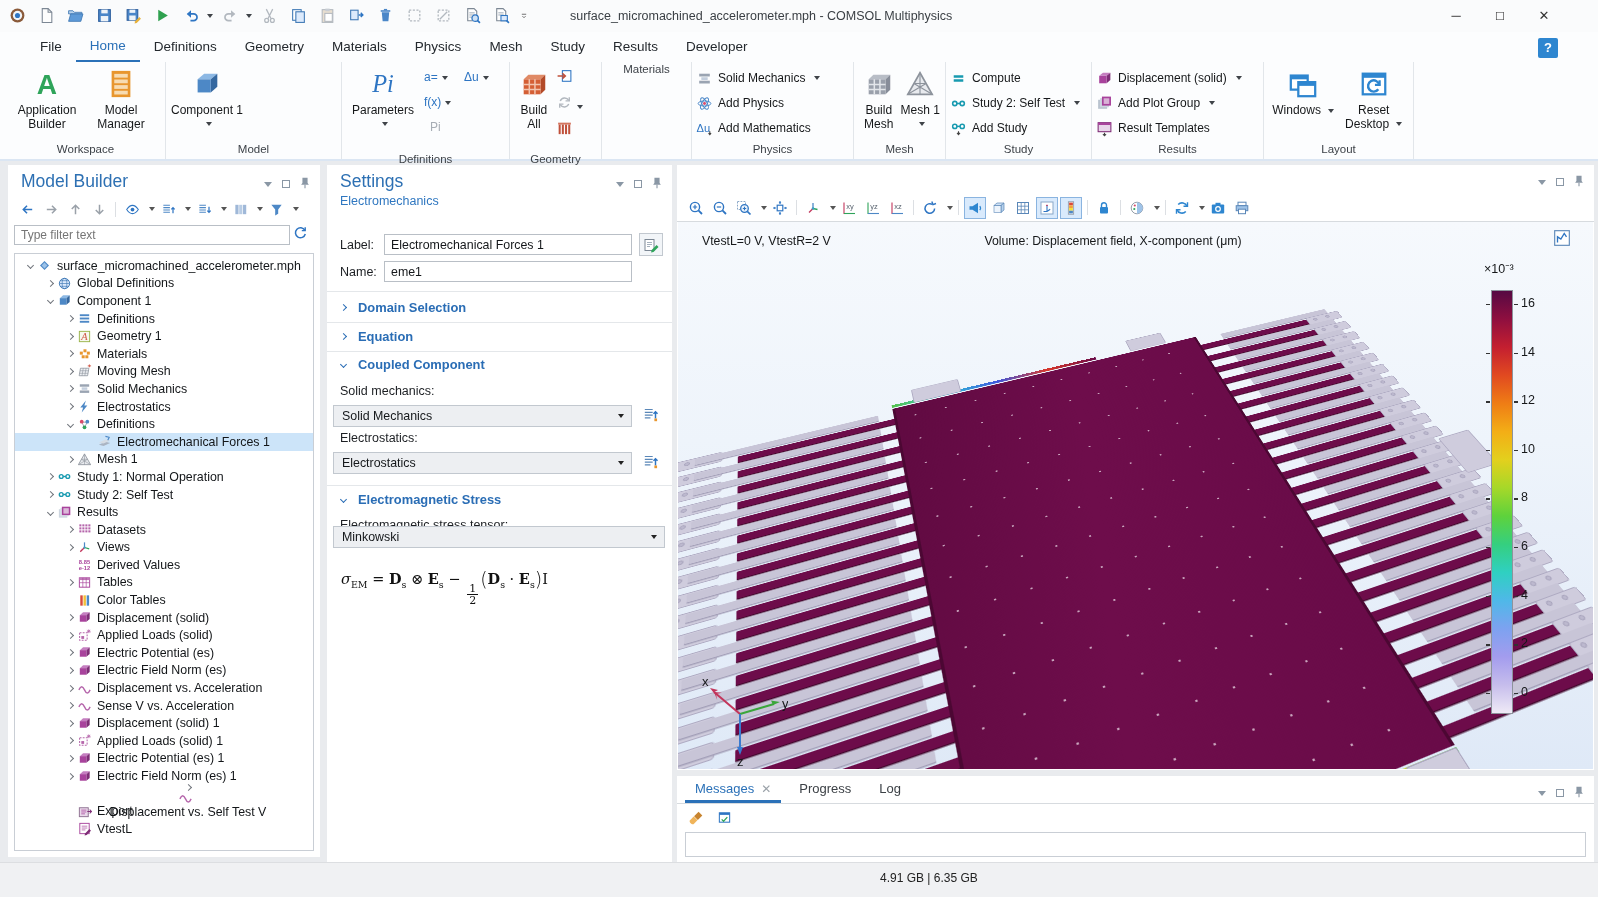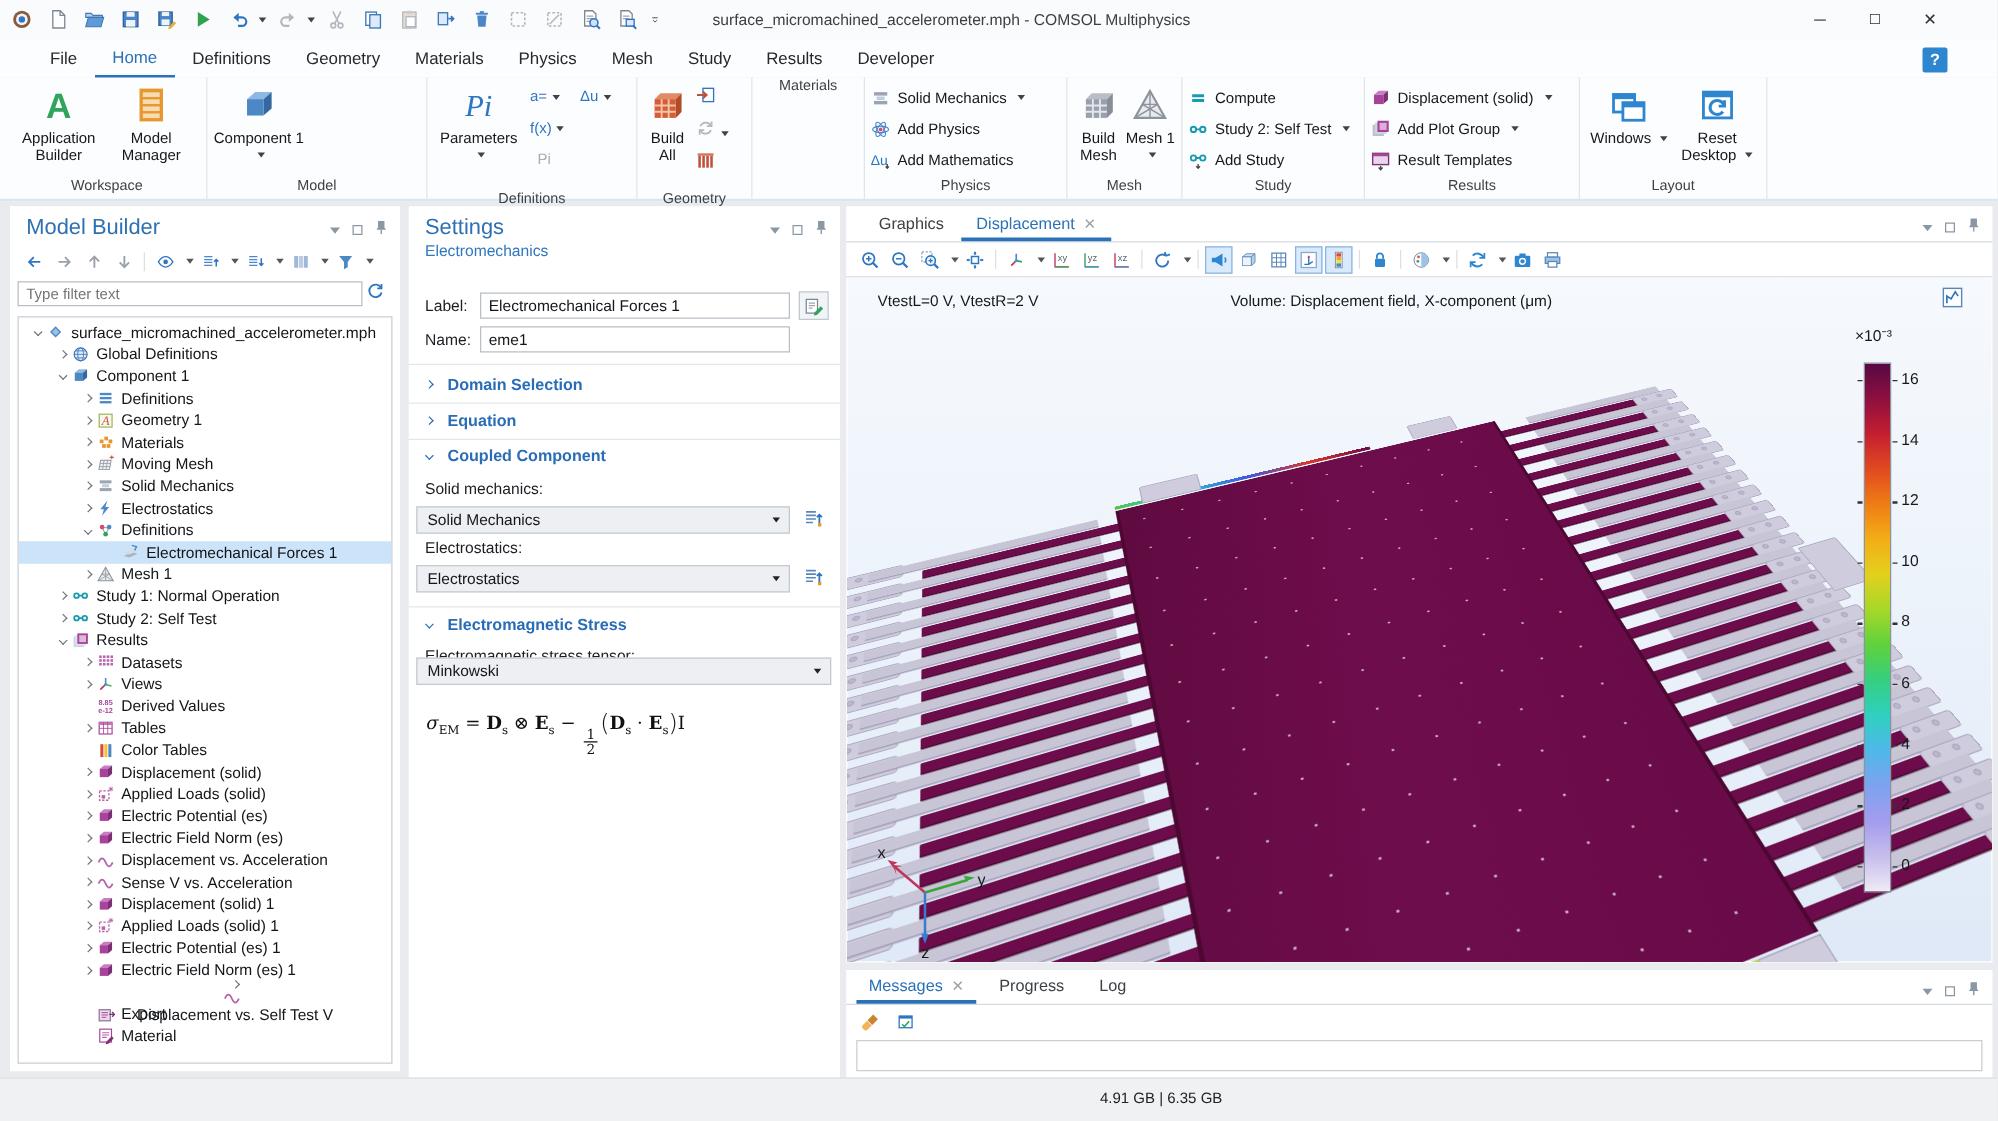--- a/index.html
+++ b/index.html
@@ -919,21 +919,21 @@
           </svg></span>
         <span>Export</span>
       </div>
       <div class="trow" style="padding-left: 48px;">
         <span class="tchev"></span>
         <span class="ticon"><svg viewBox="0 0 16 16" xmlns="http://www.w3.org/2000/svg">
             <rect x="3" y="2.5" width="10" height="11" fill="#fff" stroke="#a8439c"></rect>
             <path d="M5 5.5h6M5 7.5h6M5 9.5h4" stroke="#b565ab" stroke-width=".9"></path>
             <path d="M8.6 13.2l4.6-4.6 1.7 1.7-4.6 4.6-2.2.5z" fill="#7e2d76"></path>
           </svg></span>
-        <span>Material</span>
+        <span>VtestL</span>
       </div>
     </div>
 </div>
 
 <div id="settings" class="panel">
   <div class="ptitle">Settings</div>
   <div id="set-sub">Electromechanics</div>
   <div class="phicons">
       <span class="phic-tri"></span>
       <span class="phic-box"></span>
@@ -1000,24 +1000,20 @@
       <span>Minkowski</span>
       <span class="chev"></span>
     </div>
   <div id="equation" style="top:403px"><i>σ</i><sub style="font-size:9.5px">EM</sub> = <b>D</b><sub style="font-size:9.5px">s</sub> ⊗ <b>E</b><sub style="font-size:9.5px">s</sub> − <span class="frac">
         <span>1</span>
         <span class="den">2</span>
       </span><span class="bigpar">(</span><b>D</b><sub style="font-size:9.5px">s</sub> · <b>E</b><sub style="font-size:9.5px">s</sub><span class="bigpar">)</span>I</div>
 </div>
 
 <div id="graphics" class="panel">
-  <div id="gtabs">
-      <div class="gtab"><span>Graphics</span></div>
-      <div class="gtab active"><span>Displacement</span><span class="x">✕</span></div>
-    </div>
   <div class="phicons" style="top:8px">
       <span class="phic-tri"></span>
       <span class="phic-box"></span>
       <span class="phic-pin"><svg viewBox="0 0 10 14">
           <path d="M2 1h6v6l1.5 2h-9L2 7z" fill="#8a97a5"></path>
           <path d="M5 9v4" stroke="#8a97a5" stroke-width="1.3"></path>
         </svg></span>
     </div>
   <div id="gtoolbar">
       <span class="gic">

